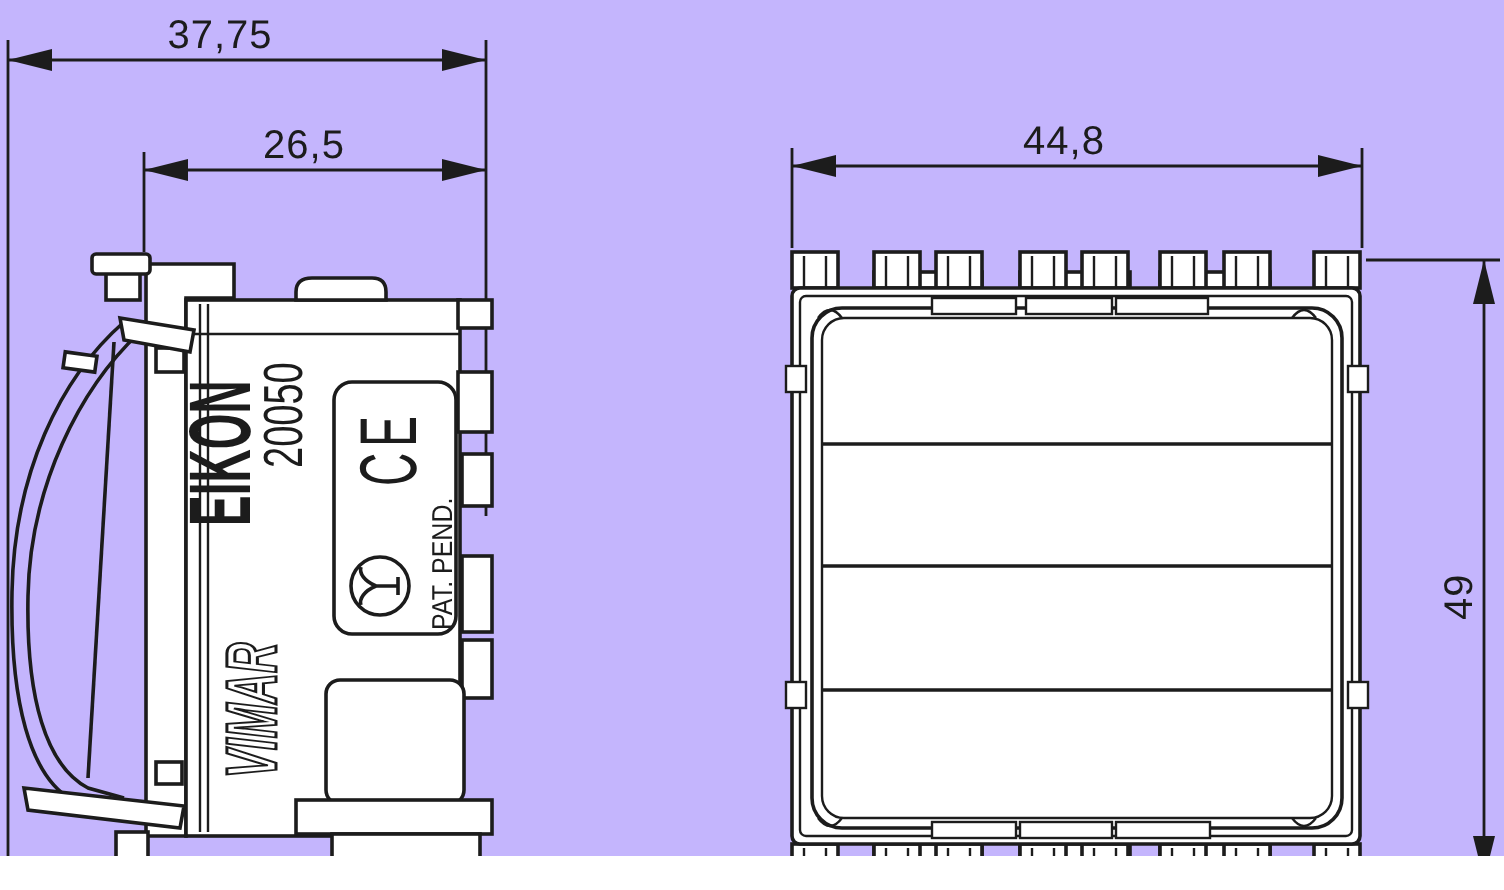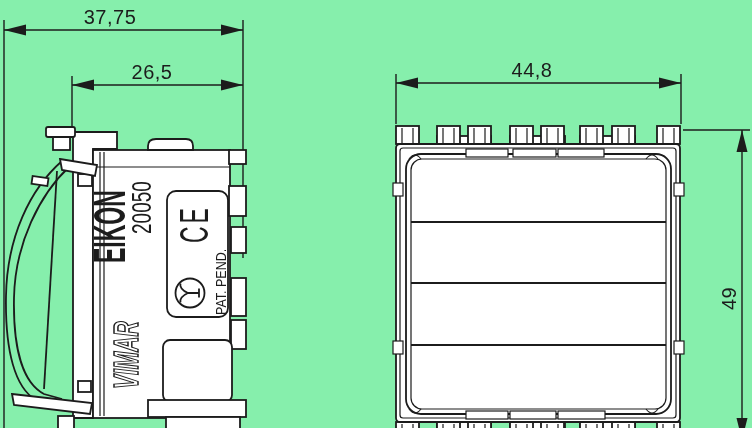--- a/index.html
+++ b/index.html
@@ -1,16 +1,16 @@
 <!DOCTYPE html>
 <html><head>
 <meta charset="utf-8">
 <style>
   html,body{margin:0;padding:0;background:#ffffff;}
-  .canvas{width:752px;height:428px;background:#86efac;position:relative;overflow:hidden;
+  .canvas{width:752px;height:428px;background:#c4b5fd;position:relative;overflow:hidden;
           font-family:"Liberation Sans",sans-serif;}
   svg{display:block;}
   
   .part line,.part path,.part rect,.part circle{stroke:#1c1c1c;stroke-width:1.8;}
   .part .thin{stroke-width:1.2;}
   .w{fill:#ffffff;}
   .n{fill:none;}
   .dim line{stroke:#1c1c1c;stroke-width:1.4;}
   .dim polygon{fill:#1c1c1c;stroke:none;}
   .dim text{fill:#1c1c1c;stroke:none;font-size:20px;letter-spacing:0.5px;

